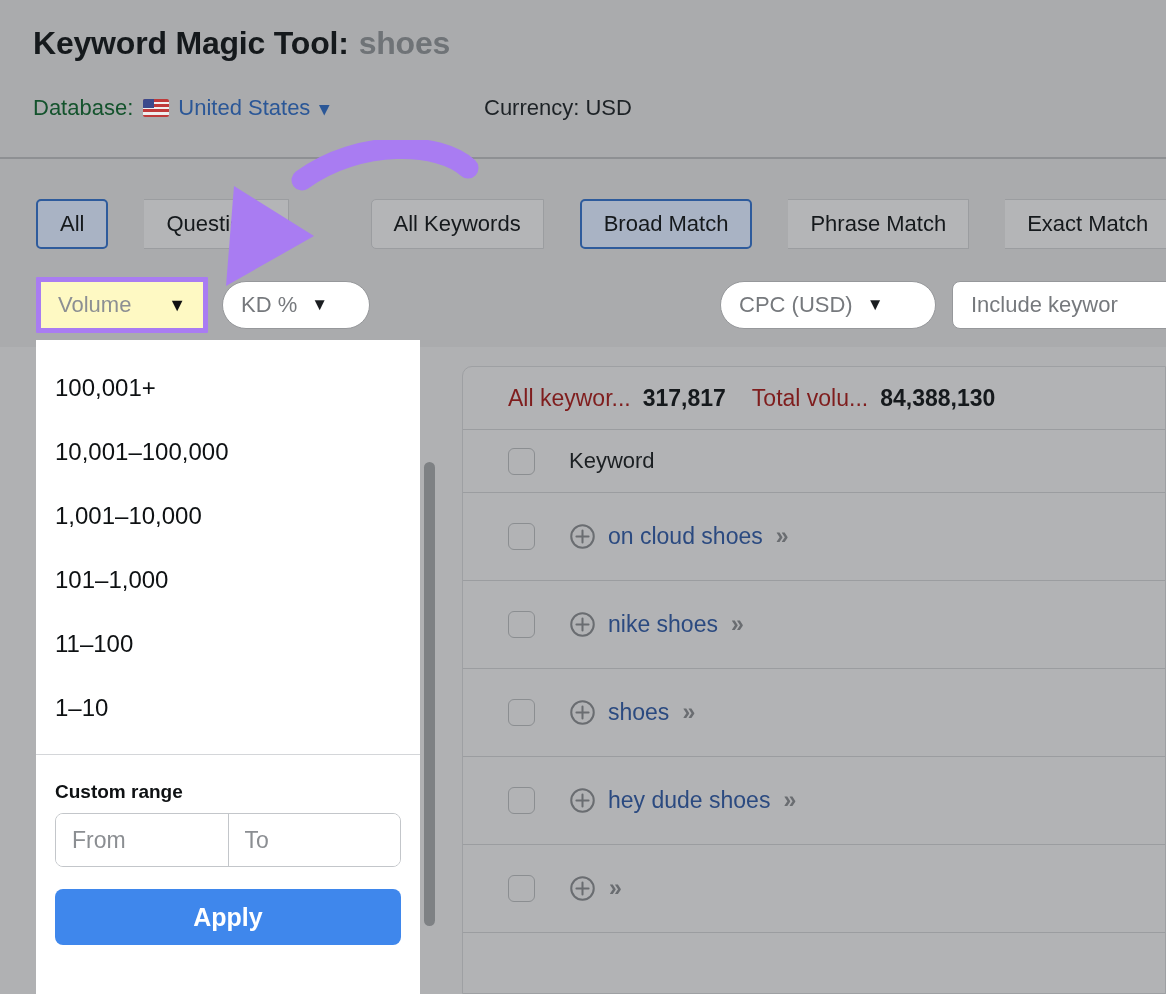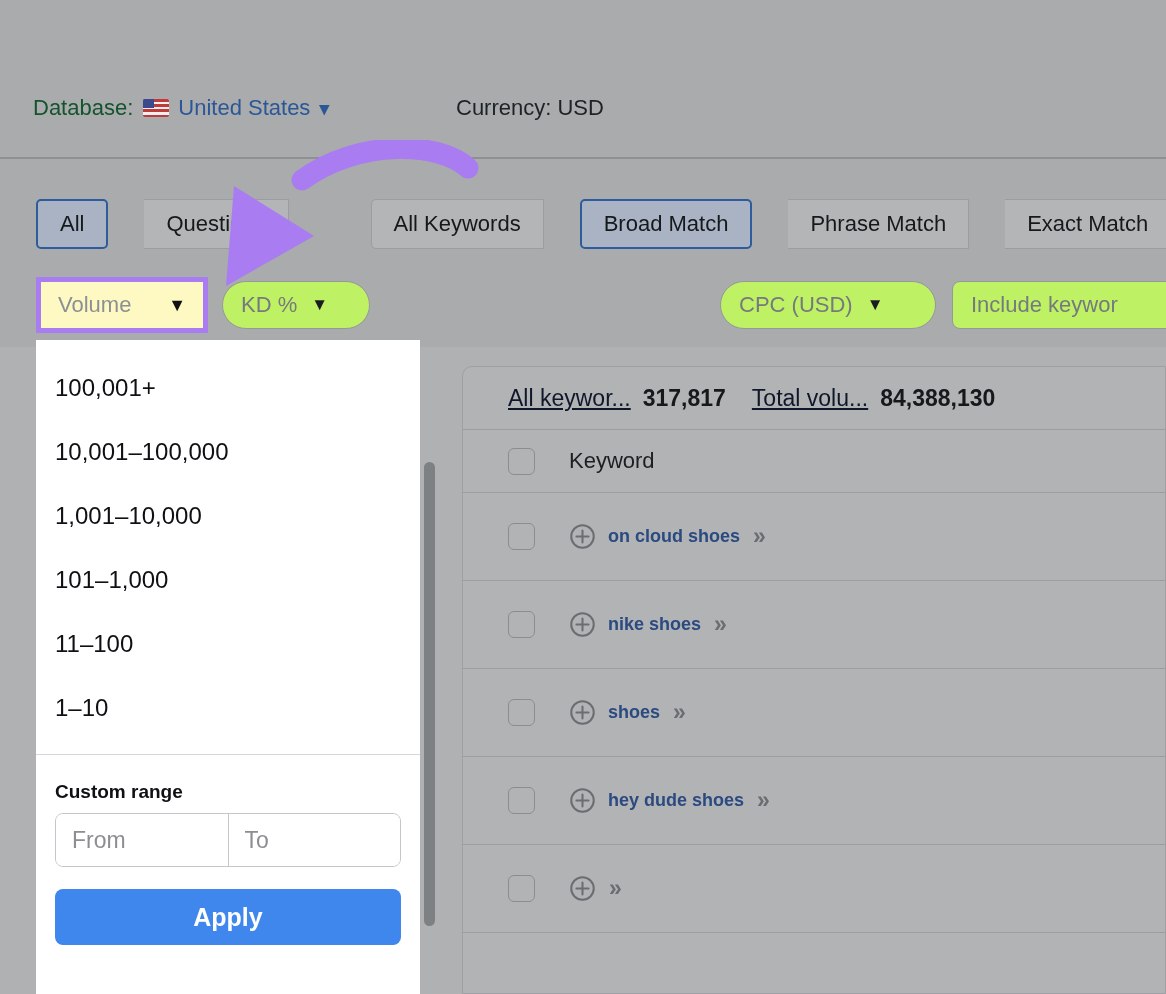--- a/index.html
+++ b/index.html
@@ -15,66 +15,66 @@
   .header { position: absolute; left: 0; top: 0; width: 1166px; height: 158px; background: #aaabad; }
   .page-title { position: absolute; left: 33px; top: 25px; font-size: 32px; font-weight: bold; color: #15191c; letter-spacing: -0.2px; }
   .page-title .term { color: #6f7377; font-weight: bold; margin-left: 10px; }
   .dbrow { position: absolute; left: 33px; top: 95px; display: flex; align-items: center; font-size: 22px; color: #222629; }
   .dbrow .lbl { color: #14532d; }
   .flag { display: inline-block; width: 26px; height: 18px; margin: 0 9px 0 10px; position: relative; border-radius: 2px; overflow: hidden;
           background: repeating-linear-gradient(to bottom, #bf3a3a 0 2.6px, #efefef 2.6px 5.2px); }
   .flag:before { content: ""; position: absolute; left: 0; top: 0; width: 11px; height: 9px; background: #3b4a8c; }
   .db-link { color: #2b5797; }
   .chev-small { display: inline-block; margin-left: 9px; color: #2b5797; font-size: 19px; font-weight: bold; }
-  .currency { position: absolute; left: 456px; top: 95px; font-size: 22px; color: #1d2226; }
+  .currency { position: absolute; left: 484px; top: 95px; font-size: 22px; color: #1d2226; }
   .hdr-divider { position: absolute; left: 0; top: 157px; width: 1166px; height: 2px; background: #8e9093; }
 
   
   .tabbar { position: absolute; left: 0; top: 159px; width: 1166px; height: 100px; background: #aaabad; }
   .tabs { position: absolute; left: 36px; top: 40px; display: flex; align-items: stretch; height: 50px; gap: 36px; }
   .tab { display: flex; align-items: center; justify-content: center; padding: 0 22px; height: 50px;
          font-size: 22px; color: #15191c; background: #b4b5b7; border: 1px solid #9b9da0; border-left: none;
          white-space: nowrap; }
   .tab:first-child { border-left: 1px solid #9b9da0; border-radius: 5px 0 0 5px; }
   .tab.sel { background: #a9b3c4; border: 2px solid #2e5b9c; border-radius: 5px; position: relative; z-index: 3; }
   .tabgap { width: 10px; }
 
   
   .filterbar { position: absolute; left: 0; top: 259px; width: 1166px; height: 88px; background: #aaabad; }
   .chip { position: absolute; height: 48px; display: flex; align-items: center; padding: 0 18px;
-          border: 1px solid #96989b; border-radius: 24px; font-size: 22px; color: #76797d; background: #bef264; }
+          border: 1px solid #96989b; border-radius: 24px; font-size: 22px; color: #76797d; background: #ffffff; }
   .chip .cv { margin-left: 14px; font-size: 17px; color: #1a1d20; font-weight: bold; }
 
   #volume-highlight { position: absolute; left: 36px; top: 277px; width: 172px; height: 56px; background: #a97cf2; padding: 5px; border-radius: 1px; z-index: 6; }
   #volume-chip { width: 100%; height: 100%; background: #fef9c3; display: flex; align-items: center; padding: 0 17px;
                  font-size: 22px; color: #8c8f93; border-radius: 0; }
   #volume-chip .cv { margin-left: auto; font-size: 18px; color: #111; font-weight: bold; }
 
   #kd-chip { left: 222px; top: 281px; width: 148px; }
   #intent-chip { left: 388px; top: 281px; height: 48px; display: flex; align-items: stretch; padding: 0;
                  border: 2px solid #2e5b9c; border-radius: 6px; background: #a9b3c4; color: #15191c; overflow: hidden; }
   #intent-chip .txt { display: flex; align-items: center; padding: 0 18px; font-size: 22px; color: #15191c; }
   #intent-chip .xbtn { display: flex; align-items: center; justify-content: center; width: 48px; border-left: 2px solid #2e5b9c;
                        font-size: 23px; font-weight: bold; color: #0e1113; }
   #cpc-chip { left: 720px; top: 281px; width: 216px; }
   #include-chip { left: 952px; top: 281px; width: 260px; border-radius: 8px; color: #76797d; }
 
   
   .results { position: absolute; left: 462px; top: 366px; width: 704px; height: 628px; background: #b2b3b5;
              border: 1px solid #9ea0a3; border-radius: 10px 0 0 0; overflow: hidden; }
   .stats { height: 62px; display: flex; align-items: center; padding-left: 45px; font-size: 23px; color: #2a2e31; }
-  .stats .k { color: #0f172a; text-decoration: underline; }
+  .stats .k { color: #7f1d1d; }
   .stats .v { font-weight: bold; color: #15191c; margin-left: 12px; margin-right: 26px; text-align: center; }
   .divline { height: 1px; background: #9b9da0; }
   .thead { height: 62px; display: flex; align-items: center; padding-left: 45px; }
   .thead .hlabel { font-size: 22px; color: #1b1f22; margin-left: 34px; }
   .krow { height: 88px; display: flex; align-items: center; padding-left: 45px; border-top: 1px solid #9b9da0; }
   .cbox { width: 27px; height: 27px; border: 1px solid #8b8e91; border-radius: 6px; background: #b2b3b5; flex: none; }
   .plus { width: 27px; height: 27px; margin-left: 34px; flex: none; }
-  .kw { margin-left: 12px; font-size: 18px; color: #2b4a80; white-space: nowrap; font-weight: bold; }
+  .kw { margin-left: 12px; font-size: 23px; color: #2b4a80; white-space: nowrap; }
   .dchev { margin-left: 13px; color: #6a6d71; font-size: 23px; font-weight: bold; letter-spacing: -3px; }
 
   
   .scrollbar { position: absolute; left: 424px; top: 462px; width: 11px; height: 464px; background: #7e8184; border-radius: 6px; z-index: 4; }
 
   
   #volume-dropdown { position: absolute; left: 36px; top: 340px; width: 384px; height: 707px;
                      background: #fef9c3; padding: 0; z-index: 8; }
   .dd-inner { width: 100%; height: 100%; background: #ffffff; display: flex; flex-direction: column; }
   .dd-options { padding: 16px 0 10px 0; }
@@ -90,20 +90,23 @@
 
   
   #arrow-annotation { position: absolute; left: 190px; top: 140px; width: 300px; height: 170px; z-index: 9; pointer-events: none; }
 </style>
 </head>
 <body>
 
 <div id="root">
 
   <div class="header">
+    <div class="page-title">
+      <span>Keyword Magic Tool:</span><span class="term">shoes</span>
+    </div>
     <div class="dbrow">
       <span class="lbl">Database:</span>
       <span class="flag"></span>
       <span class="db-link">United States</span>
       <span class="chev-small">▾</span>
     </div>
     <div class="currency">Currency: USD</div>
   </div>
   <div class="hdr-divider"></div>
 

